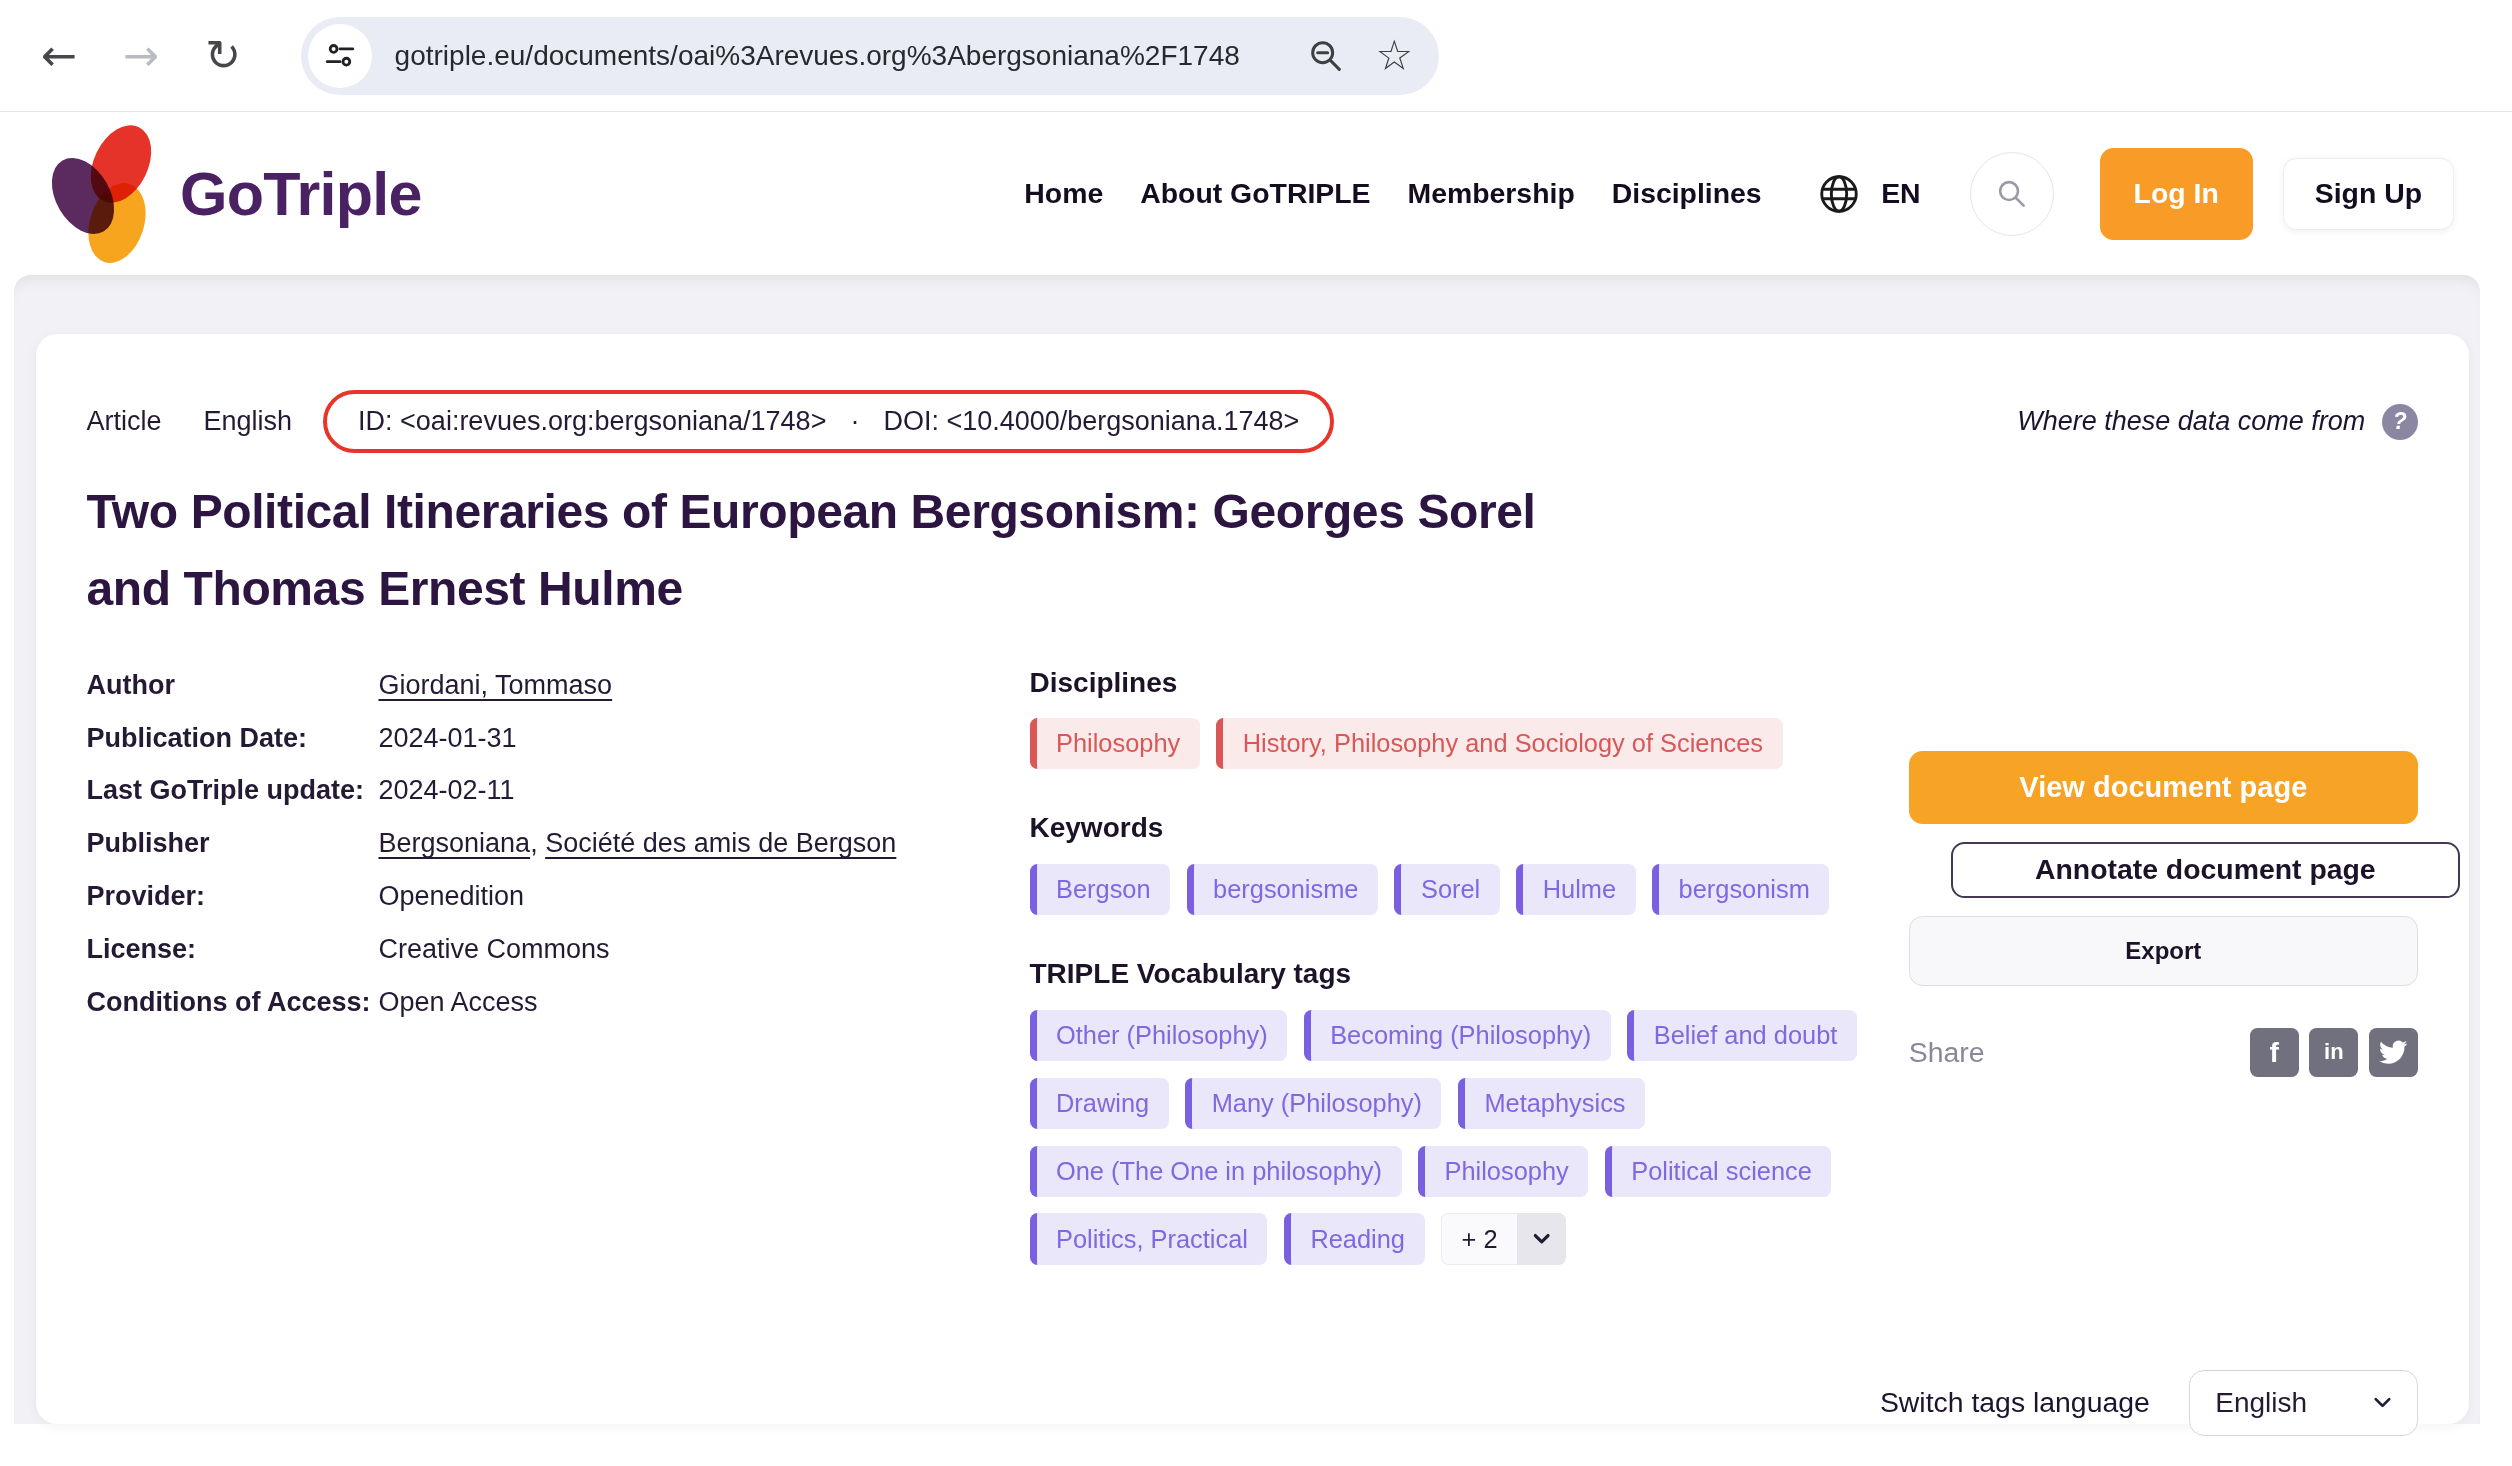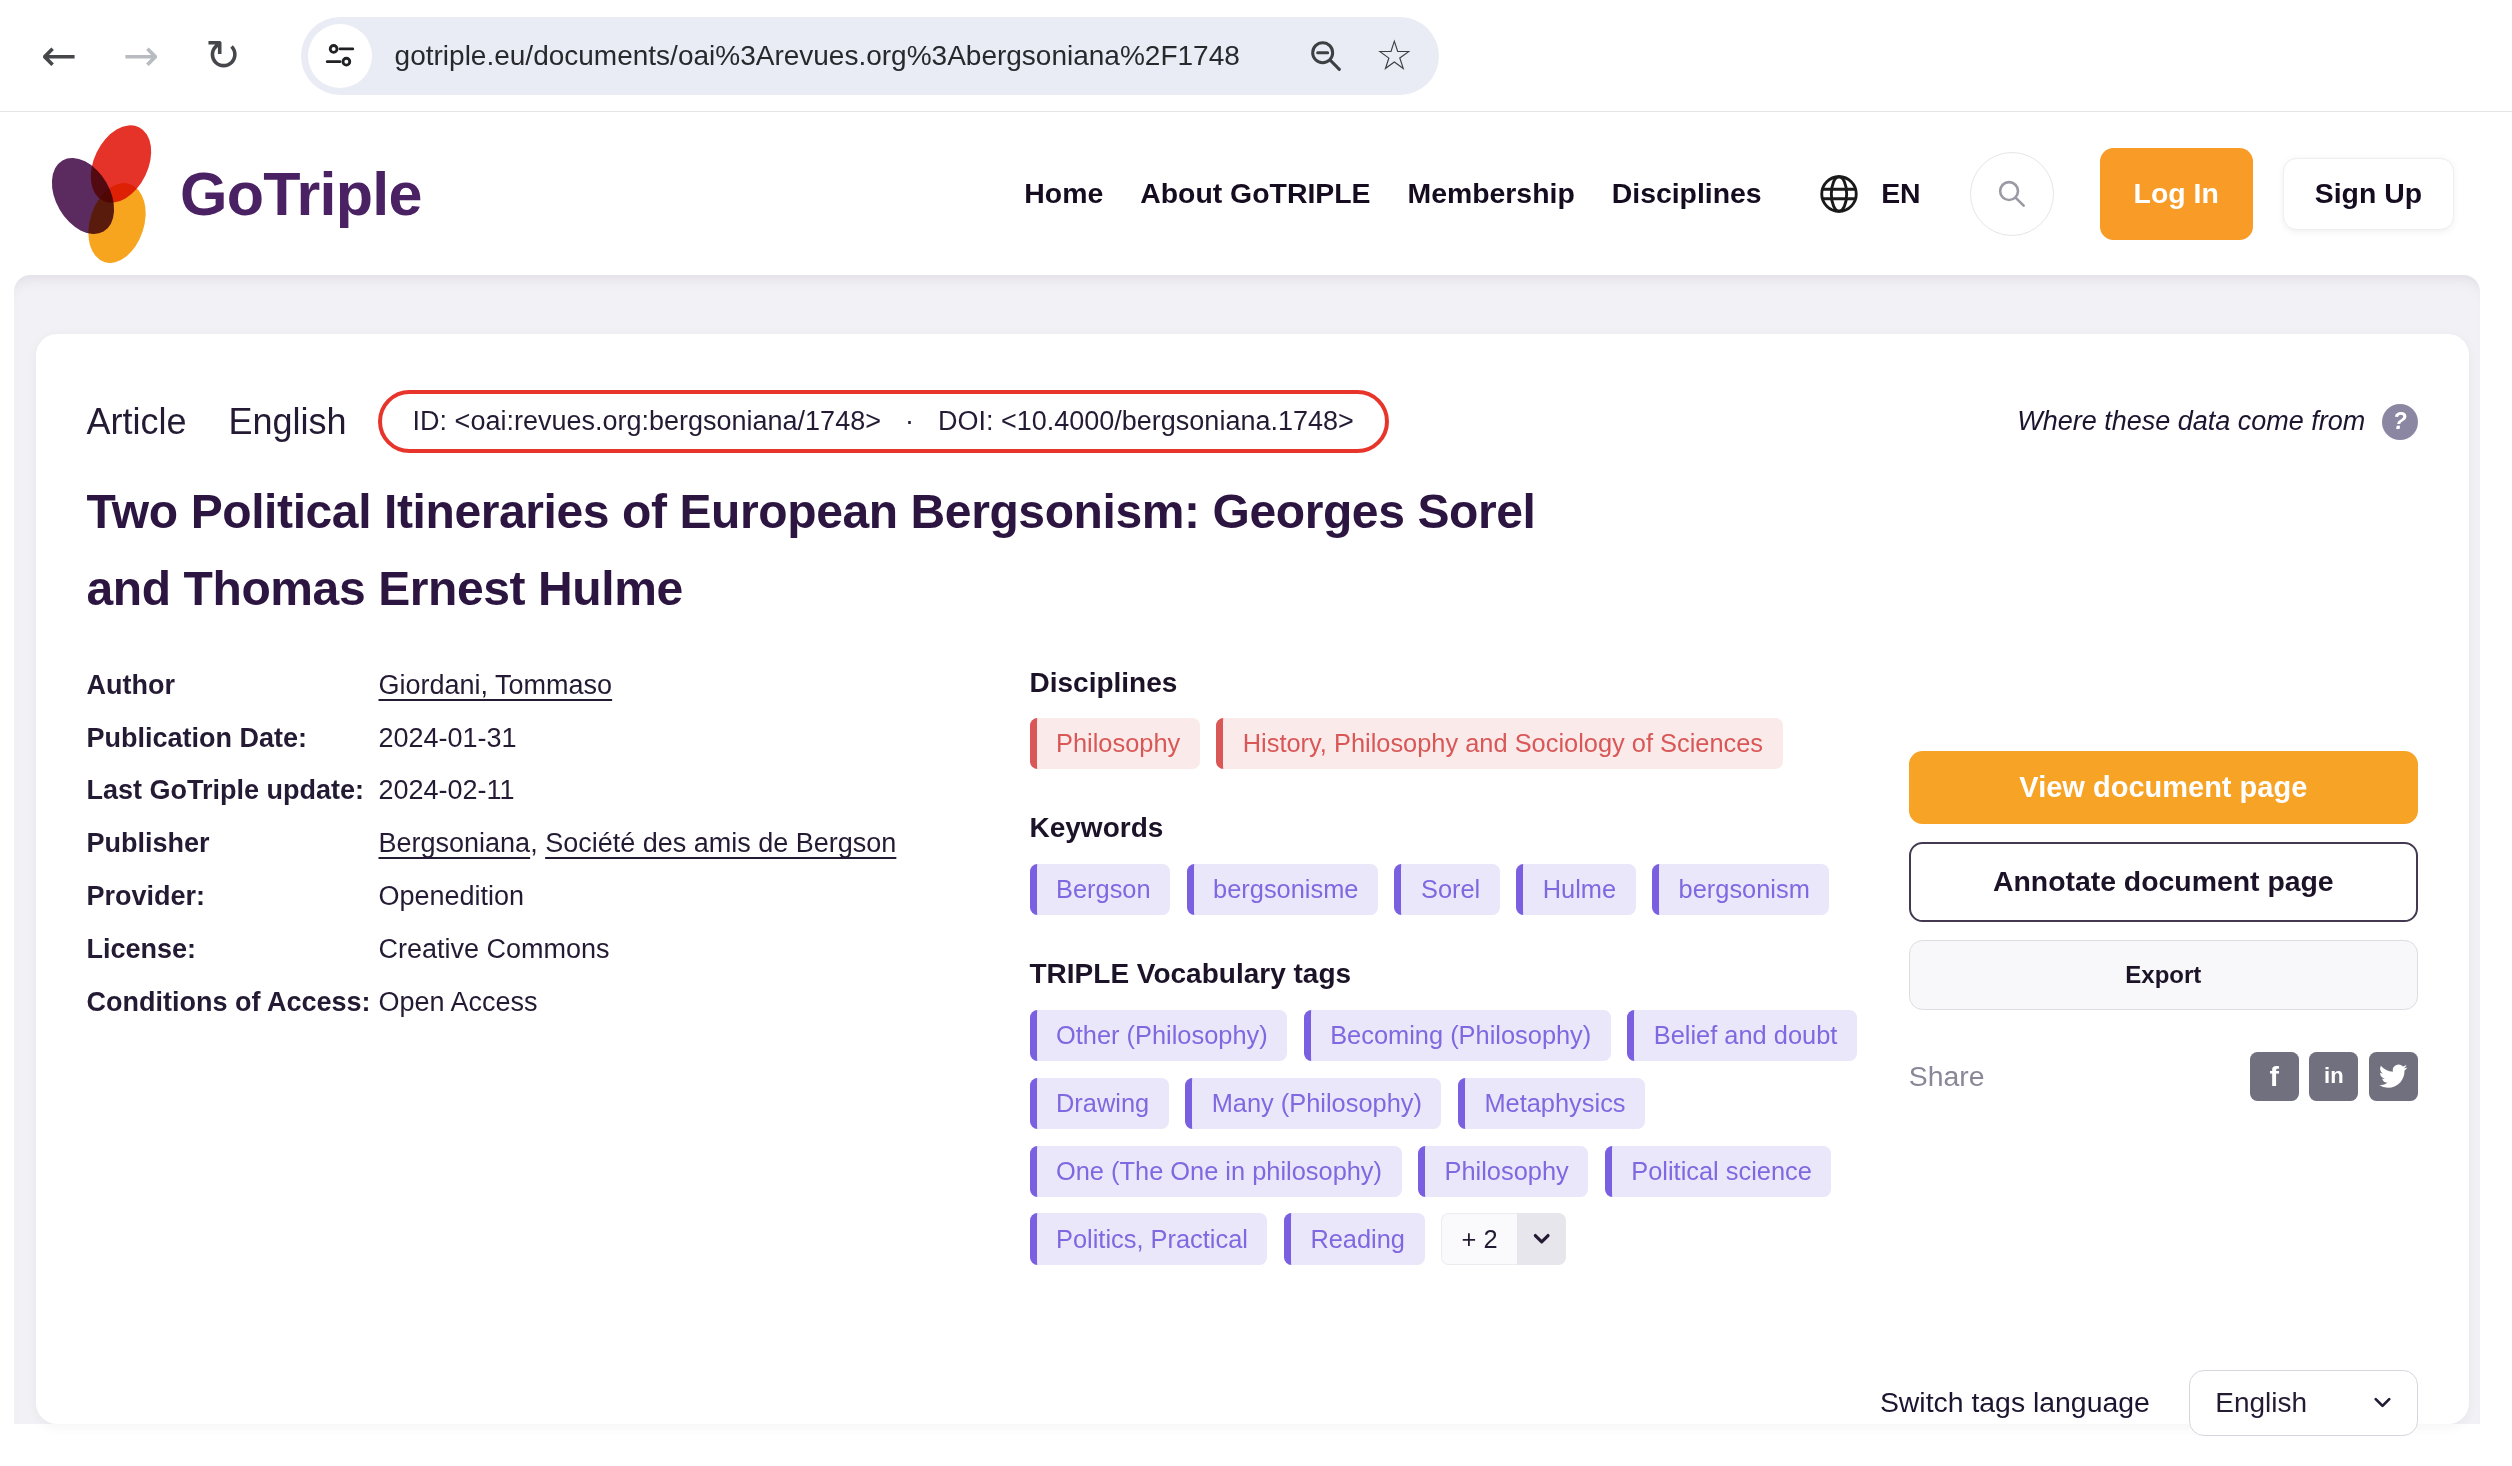--- a/index.html
+++ b/index.html
@@ -44,21 +44,21 @@
                 box-shadow:0 1.5px 7.5px rgba(0,0,0,0.06); font-family:"Liberation Sans", sans-serif; }
 
   
   .band { margin:0 32px 0 13.5px; height:1149px; background:#f2f1f5; border-radius:16.5px 16.5px 0 0;
           box-shadow:inset 0 12px 15px -10.5px rgba(30,20,60,0.10); }
   .card { position:relative; top:59px; margin:0 11.2px 0 22px; height:1090px; background:#fff;
           border-radius:21px; box-shadow:0 2.2px 12px rgba(40,30,70,0.05); padding:56px 51px 0 51px; }
 
   
   .badge-row { display:flex; align-items:center; }
-  .doc-type, .doc-lang { font-size:36px; color:#241a33; }
+  .doc-type, .doc-lang { font-size:27px; color:#241a33; }
   .doc-lang { margin-left:42px; }
   .id-oval { margin-left:31px; display:flex; align-items:center; gap:24px;
              border:4.5px solid #e8352b; border-radius:45px; padding:12px 31px; }
   .id-oval span { font-size:27px; color:#241a33; white-space:nowrap; }
   .where-from { margin-left:auto; display:flex; align-items:center; gap:16.5px;font-style:italic; }
   .where-from-text { font-size:27px; color:#1d1530; font-weight:500; }
   .help-badge { width:36px; height:36px; border-radius:50%; background:#8b87a2; color:#fff;
                 display:flex; align-items:center; justify-content:center; font-size:23px; font-weight:700; }
 
   
@@ -83,23 +83,23 @@
   .more-ctl { display:flex; align-items:stretch; }
   .more-label { background:#faf9fb; border:0.7px solid #ececf0; border-right:none;
                 border-radius:7.5px 0 0 7.5px; font-size:25.4px; color:#241a33;
                 display:flex; align-items:center; padding:0 19.5px; }
   .more-chevron { background:#e7e6ec; border-radius:0 7.5px 7.5px 0; width:49px;
                   display:flex; align-items:center; justify-content:center; }
 
   .col-right { margin-left:auto; width:509px; flex:0 0 auto; padding-top:84px; }
   .btn-view { width:100%; height:73px; background:#f7a325; color:#fff; border:none; border-radius:13.5px;
               font-size:29px; font-weight:700; font-family:"Liberation Sans", sans-serif; }
-  .btn-annotate { width:100%; height:80px; margin-top:18px; background:#fff; color:#1d1328;
+  .btn-annotate { width:100%; height:56px; margin-top:18px; background:#fff; color:#1d1328;
                   border:2.2px solid #433a52; border-radius:13.5px; font-size:28.4px; font-weight:700;
-                  font-family:"Liberation Sans", sans-serif; }
+                  font-family:"Liberation Sans", sans-serif;margin-left:42px; }
   .btn-export { width:100%; height:70px; margin-top:18px; background:#f8f8fa; color:#1d1328;
                 border:1.5px solid #dcdce2; border-radius:13.5px; font-size:24px; font-weight:700;
                 font-family:"Liberation Sans", sans-serif; }
   .share-row { display:flex; align-items:center; margin-top:42px; }
   .share-label { font-size:28.4px; color:#8a8798; }
   .social { margin-left:auto; display:flex; gap:10.5px; }
   .social-btn { width:49px; height:49px; border-radius:7.5px; background:#71707f; color:#fff;
                 display:flex; align-items:center; justify-content:center; font-weight:700; font-size:28.4px; }
 
   

